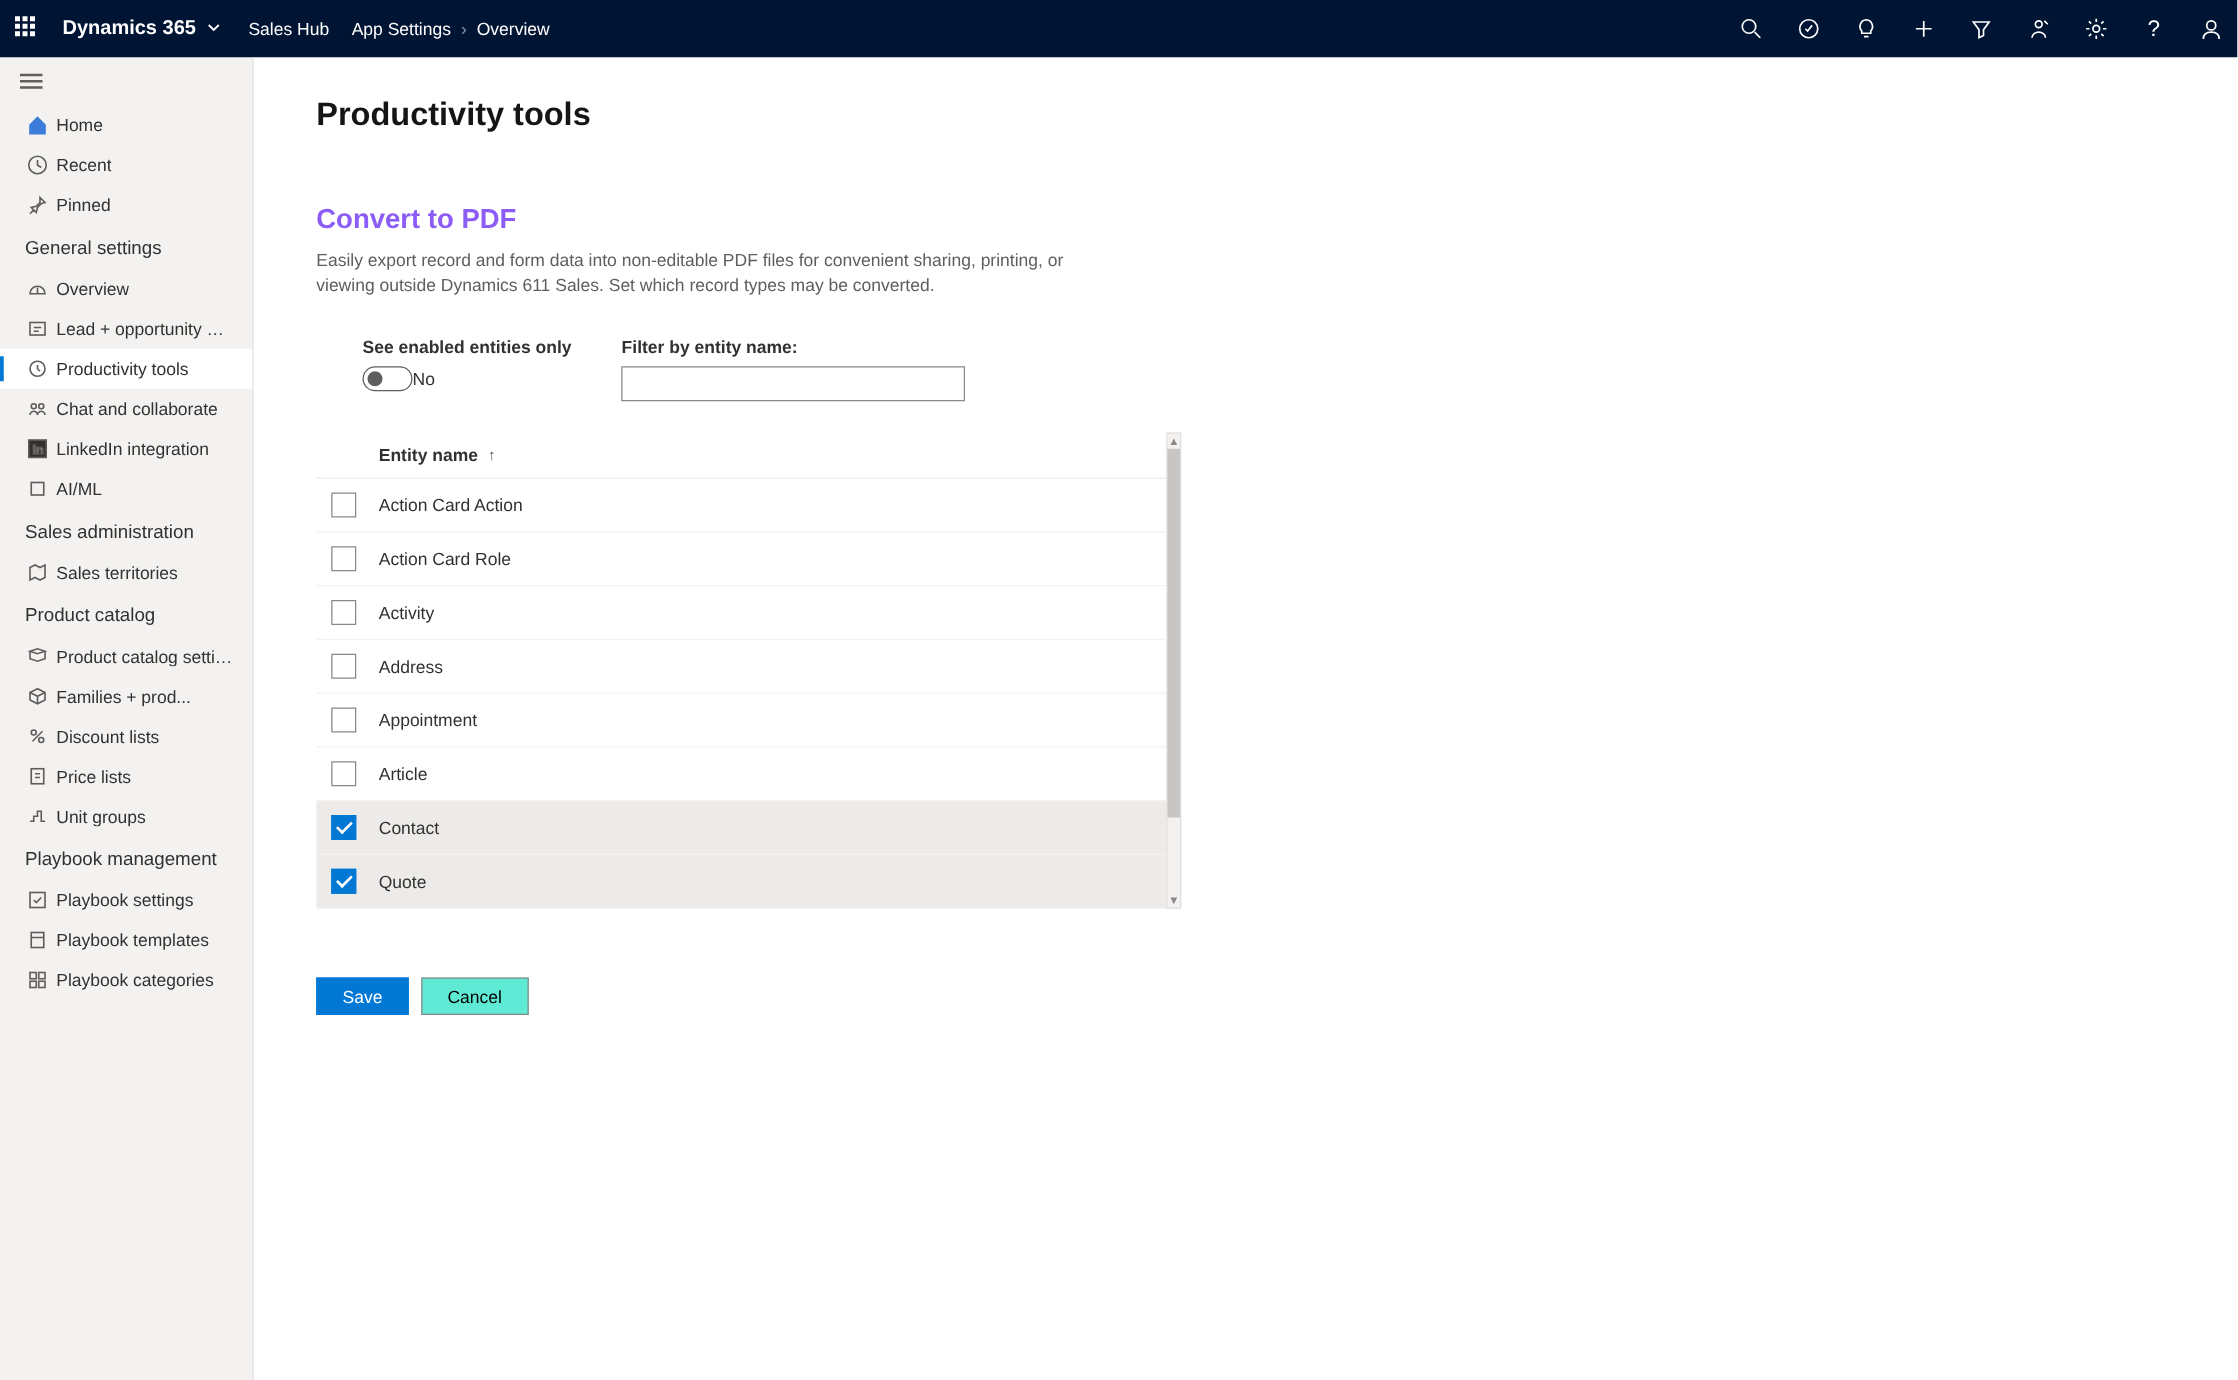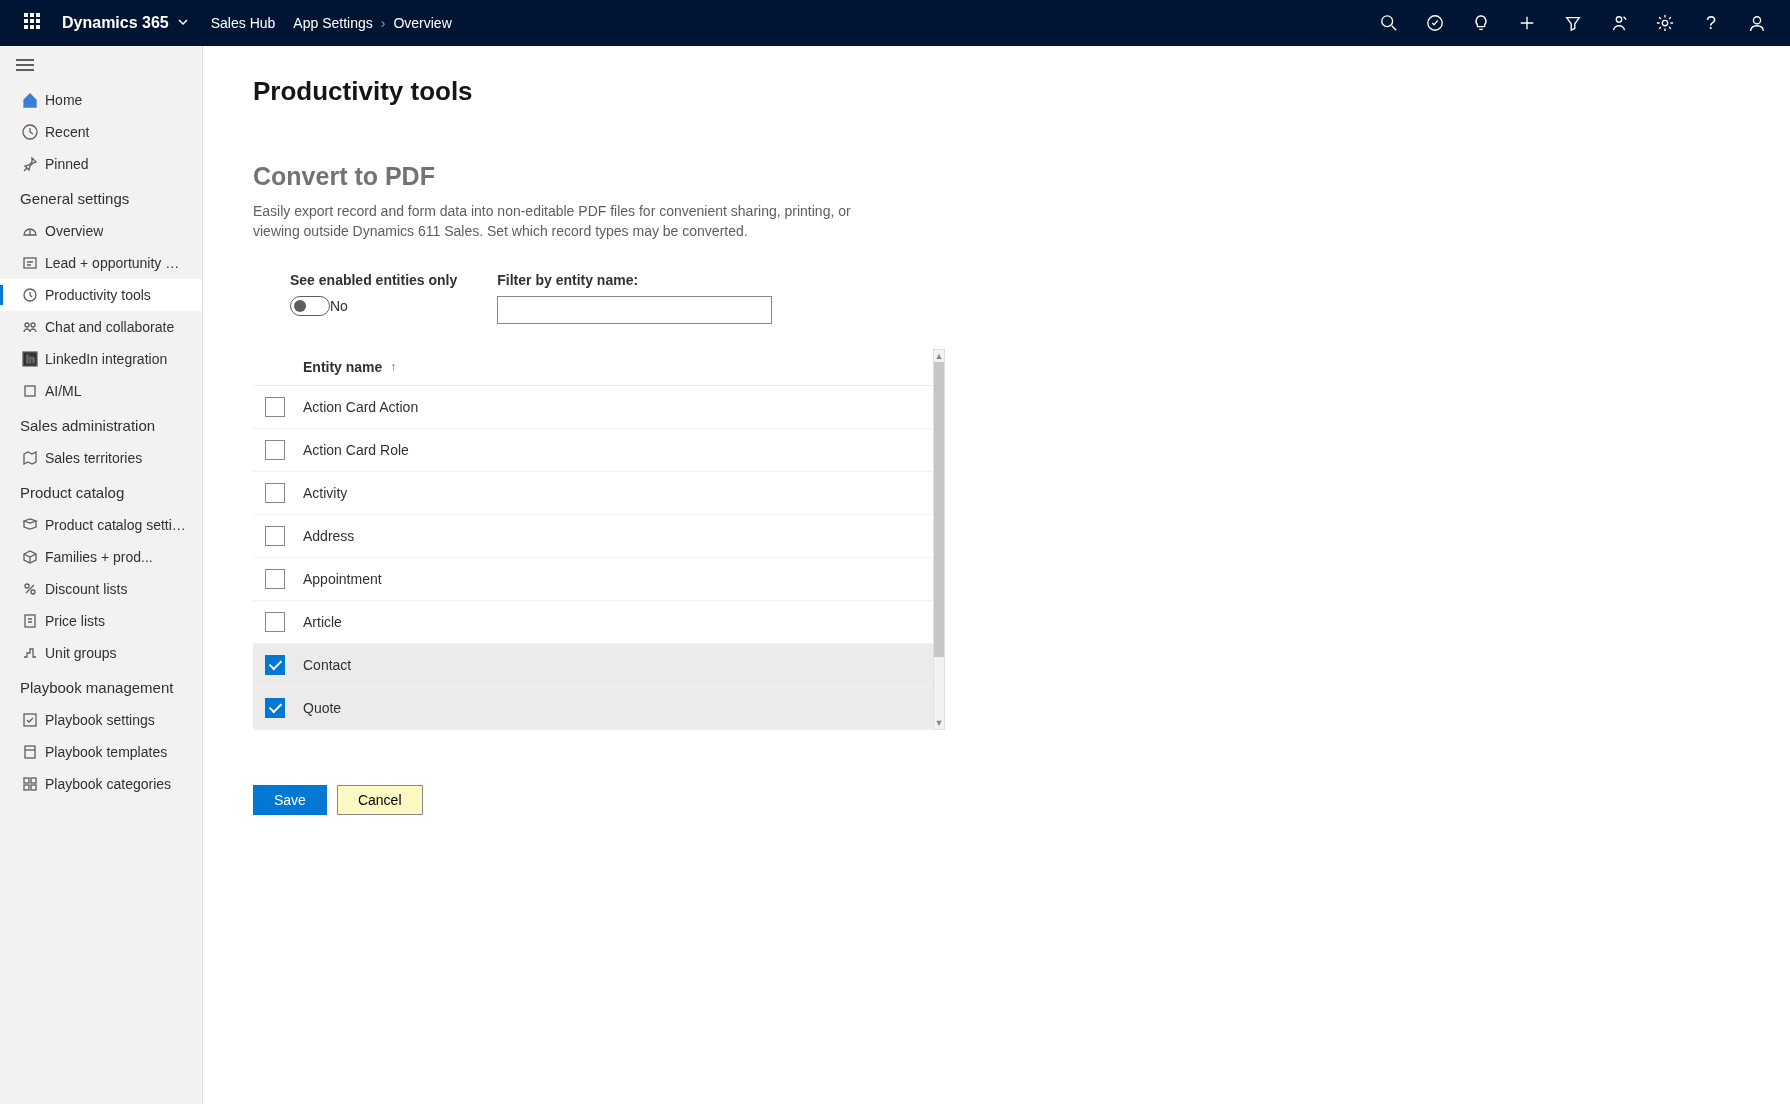--- a/index.html
+++ b/index.html
@@ -1,18 +1,18 @@
 <!DOCTYPE html>
 <html><head>
 <meta charset="utf-8">
 <style>
 * { box-sizing: border-box; margin: 0; padding: 0; }
 body { font-family: "Segoe UI", -apple-system, sans-serif; font-size: 14px; color: #323130; overflow: hidden; }
 
-.topbar { height: 46px; background: #001433; display: flex; align-items: center; color: #fff; padding: 0 24px; }
+.topbar { height: 46px; background: #001433; display: flex; align-items: center; color: #fff; padding: 0 12px; }
 .waffle { width: 20px; height: 20px; display: grid; grid-template-columns: repeat(3,4px); grid-template-rows: repeat(3,4px); gap: 2px; cursor: pointer; margin-right: 18px; }
 .waffle span { background: #fff; width: 4px; height: 4px; }
 .brand { font-weight: 600; font-size: 16px; margin-right: 8px; }
 .chev-down { margin-right: 22px; }
 .app-name { font-size: 14px; margin-right: 18px; }
 .crumb-sep { margin: 0 8px; color: #8a9cb3; }
 .top-actions { margin-left: auto; display: flex; gap: 28px; align-items: center; }
 .top-actions svg, .top-actions .glyph { width: 18px; height: 18px; cursor: pointer; fill: none; stroke: #fff; stroke-width: 1.5; display:flex; align-items:center; justify-content:center; font-size:18px; color:#fff;}
 
 .shell { display: flex; height: calc(100vh - 46px); }
@@ -22,21 +22,21 @@
 .nav-item { display: flex; align-items: center; padding: 8px 16px 8px 20px; cursor: pointer; color: #323130; gap: 5px; position: relative; }
 .nav-item.active { background: #fff; }
 .nav-item.active::before { content: ''; position: absolute; left: 0; top: 6px; bottom: 6px; width: 3px; background: #0078d4; }
 .nav-icon { width: 20px; height: 16px; flex-shrink: 0; display: flex; align-items: flex-start; justify-content: center; }
 .nav-icon svg { width: 16px; height: 16px; stroke: #605e5c; fill: none; stroke-width: 1.3; }
 .nav-label { white-space: nowrap; overflow: hidden; text-overflow: ellipsis; }
 .section-head { padding: 10px 16px 8px 20px; font-size: 15px; color: #323130; font-weight: 400; }
 
 .main { flex: 1; background: #fff; overflow-y: auto; padding: 30px 0 40px 50px; }
 .page-title { font-size: 26px; font-weight: 600; color: #161514; margin-bottom: 55px; }
-.section-title { font-size: 25px; color: #737373; margin-bottom: 10px; }
+.section-title { font-size: 22px; color: #8b5cf6; margin-bottom: 10px; }
 .section-desc { font-size: 14px; color: #605e5c; max-width: 620px; line-height: 1.45; margin-bottom: 30px; }
 
 .controls-row { display: flex; gap: 40px; margin-bottom: 25px; margin-left: 37px; }
 .ctrl-label { font-weight: 600; font-size: 14px; margin-bottom: 8px; display: block; }
 .toggle-wrap { display: flex; align-items: center; }
 .toggle { width: 40px; height: 20px; border: 1px solid #605e5c; border-radius: 10px; position: relative; cursor: pointer; background: #fff; }
 .toggle .knob { width: 12px; height: 12px; background: #605e5c; border-radius: 50%; position: absolute; top: 3px; left: 3px; }
 .filter-input { width: 275px; height: 28px; border: 1px solid #8a8886; padding: 2px 6px; font-size: 14px; }
 
 .entity-area { position: relative; width: 680px; }
@@ -47,21 +47,21 @@
 .entity-row.sel { background: #edebe9; }
 .chk { width: 20px; height: 20px; border: 1px solid #8a8886; margin-right: 18px; display: flex; align-items: center; justify-content: center; flex-shrink:0;}
 .chk.on { background: #0078d4; border-color: #0078d4; }
 .chk.on::after { content: ''; width: 5px; height: 10px; border: solid #fff; border-width: 0 2px 2px 0; transform: rotate(45deg) translate(-1px,-1px); }
 
 .scroll-rail { position: absolute; right: -12px; top: 0; bottom: 0; width: 12px; background: #f3f2f1; border:1px solid #e1dfdd;}
 .scroll-arrow { height: 12px; text-align: center; font-size: 9px; color: #8a8886; line-height: 12px; cursor:pointer;}
 .scroll-thumb { background: #c8c6c4; margin: 0; height: 78%; }
 
 .btn-row { margin-top: 55px; display: flex; gap: 10px; }
-.btn { padding: 6px 20px; font-size: 14px; border: 1px solid #8a8886; background: #fef9c3; cursor: pointer; }
+.btn { padding: 6px 20px; font-size: 14px; border: 1px solid #8a8886; background: #5eead4; cursor: pointer; }
 .btn.primary { background: #0078d4; border-color: #0078d4; color: #fff; }
 </style>
 </head>
 <body>
 
 <div class="topbar">
   <div class="waffle">
     <span></span>
       <span></span>
       <span></span>

